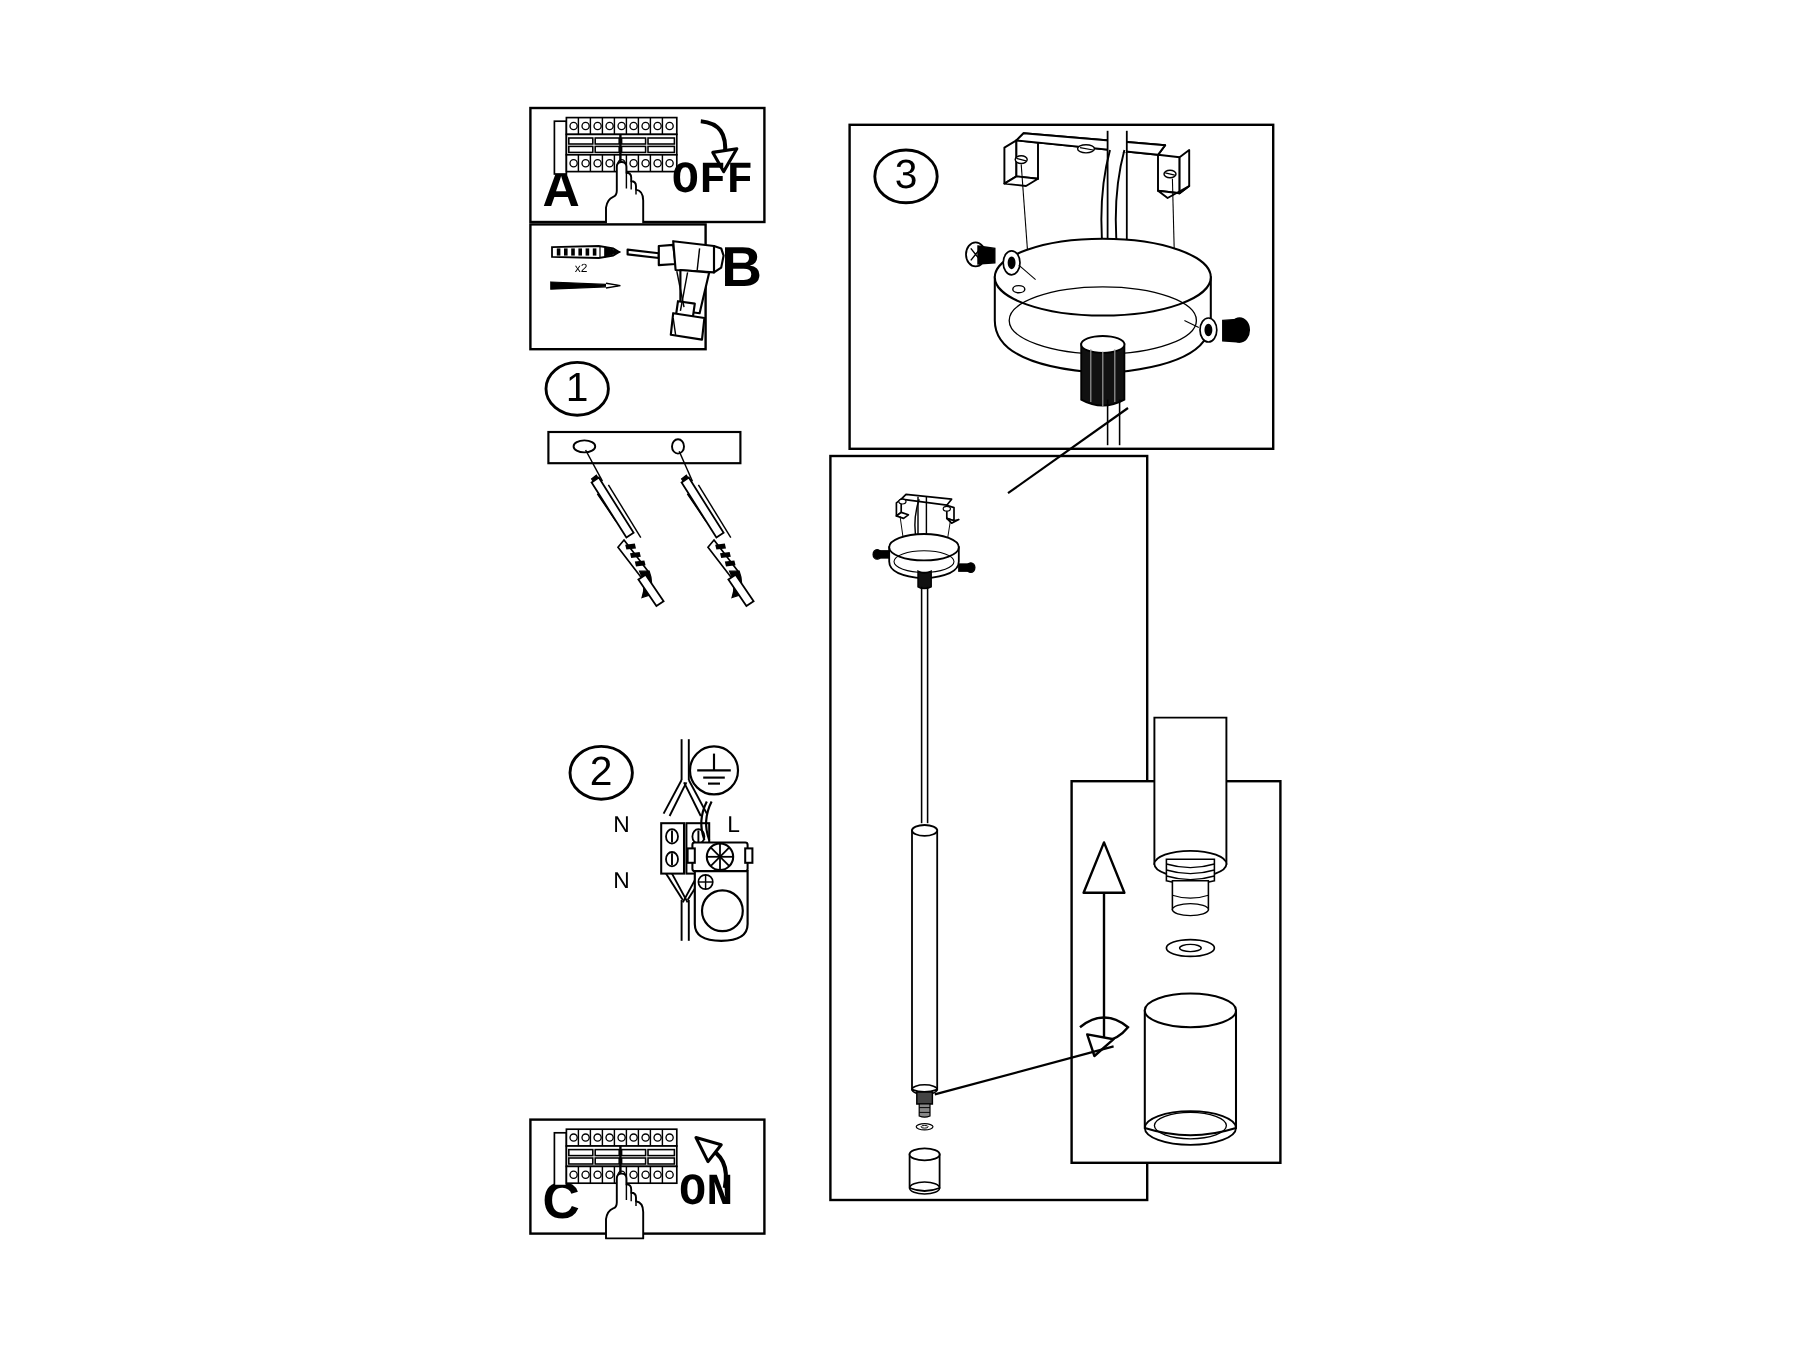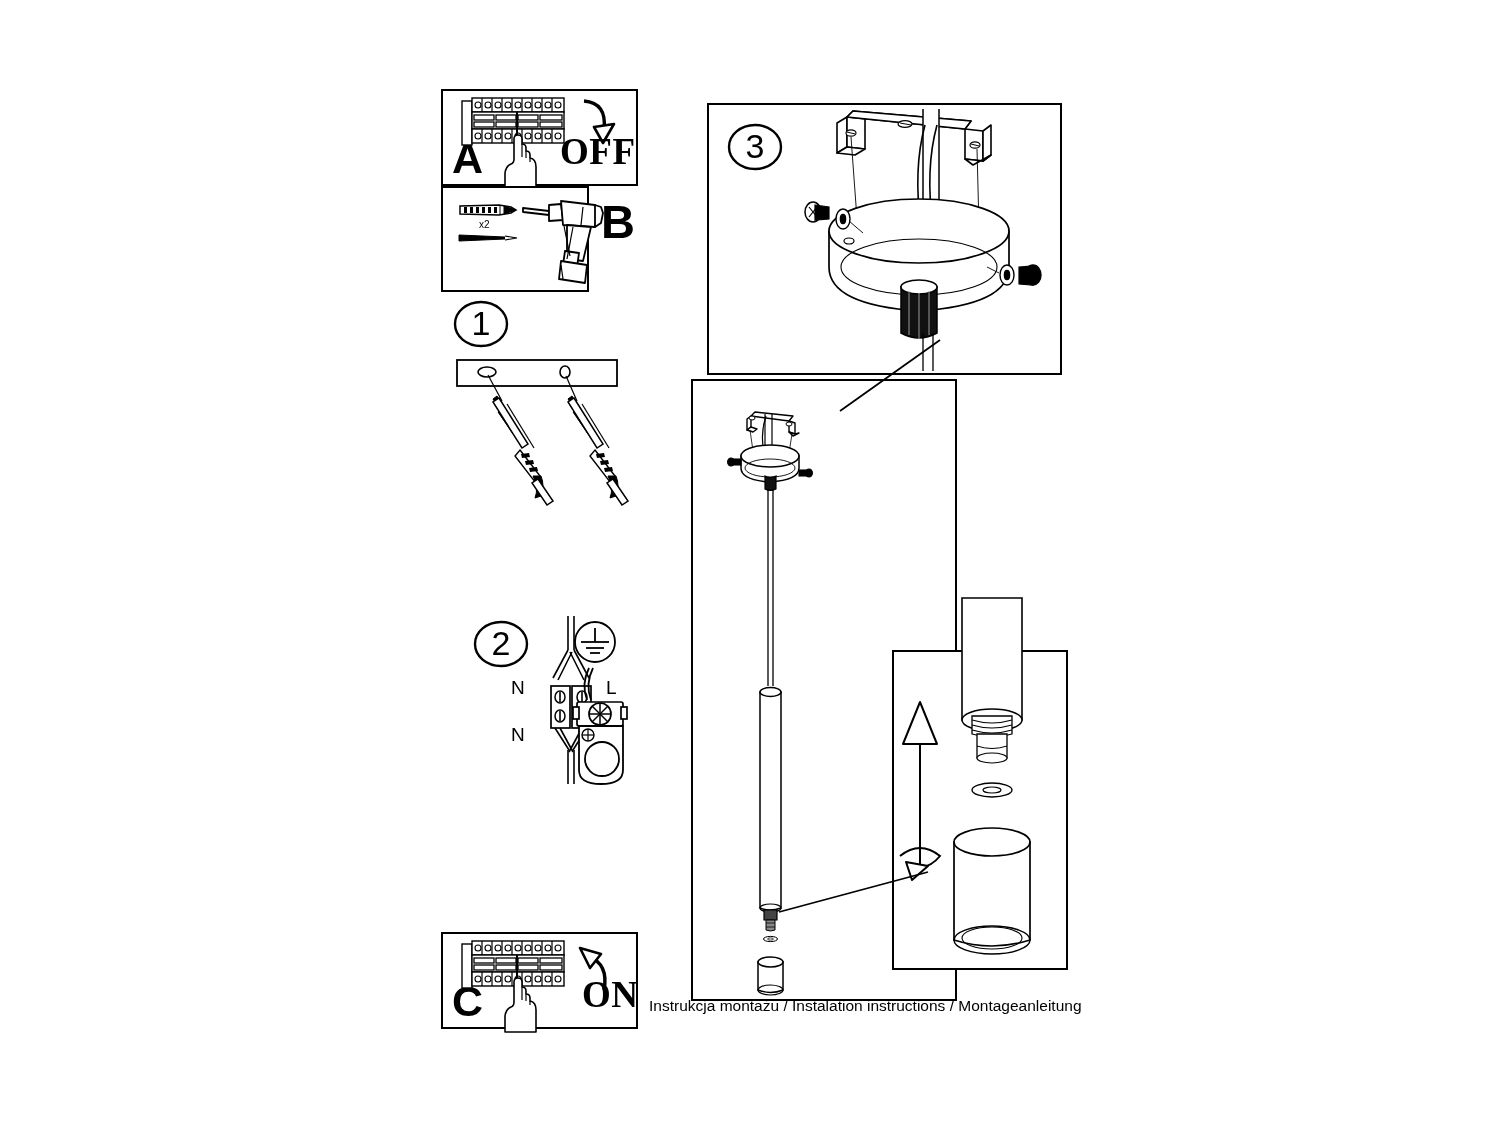--- a/index.html
+++ b/index.html
@@ -28,21 +28,21 @@
   .abs { position: absolute; }
   svg { display: block; overflow: visible; }
   .bigletter {
     font-family: "Liberation Sans", sans-serif;
     font-weight: 700;
     line-height: 1;
     color: #000;
     user-select: none;
   }
   .word {
-    font-family: Liberation Serif, serif;
+    font-family: Liberation Mono, monospace;
     font-weight: 700;
     line-height: 1;
     color: #000;
   }
   .stepnum {
     font-family: "Liberation Sans", sans-serif;
     font-weight: 400;
     line-height: 1;
     color: #000;
     text-align: center;
@@ -427,21 +427,21 @@
       </svg>
     </div>
 
     <div class="abs" style="left:133px; top:8px;">
       <svg width="42" height="52" viewBox="0 0 42 52">
         <path d="M28 48 Q33 22 12 14" fill="none" stroke="#000" stroke-width="3.4"></path>
         <path d="M4 6 L25 12 L14 26 Z" fill="#fff" stroke="#000" stroke-width="2.6" stroke-linejoin="round"></path>
       </svg>
     </div>
 
-    <div class="abs word" style="left:139px; top:42px; font-size:37px; letter-spacing:0.5px;">ON</div>
+    <div class="abs word" style="left:123px; top:42px; font-size:37px; letter-spacing:0.5px;">ON</div>
   </div>
 
   <div class="panel" style="left:707px; top:103px; width:355px; height:272px;">
 
     <div class="abs" style="left:18px; top:18px;">
       <svg width="56" height="48" viewBox="0 0 56 48">
         <ellipse cx="28" cy="24" rx="26" ry="22" fill="#fff" stroke="#000" stroke-width="2.4"></ellipse>
       </svg>
       <div class="abs stepnum" style="left:0; top:6px; width:56px; font-size:34px;">3</div>
     </div>
@@ -631,16 +631,15 @@
       </svg>
     </div>
   </div>
 
   <svg class="abs" style="left:0; top:0; width:1500px; height:1125px; pointer-events:none;">
     <line x1="840" y1="411" x2="940" y2="340" stroke="#000" stroke-width="1.8"></line>
     <line x1="779" y1="912" x2="928" y2="872" stroke="#000" stroke-width="1.8"></line>
   </svg>
 
   <div class="abs" style="left:649px; top:995px;">
-    <div class="caption">Instrukcja montażu / Instalation instructions / Montageanleitung</div>
   </div>
 
 </div>
 
 </body></html>

